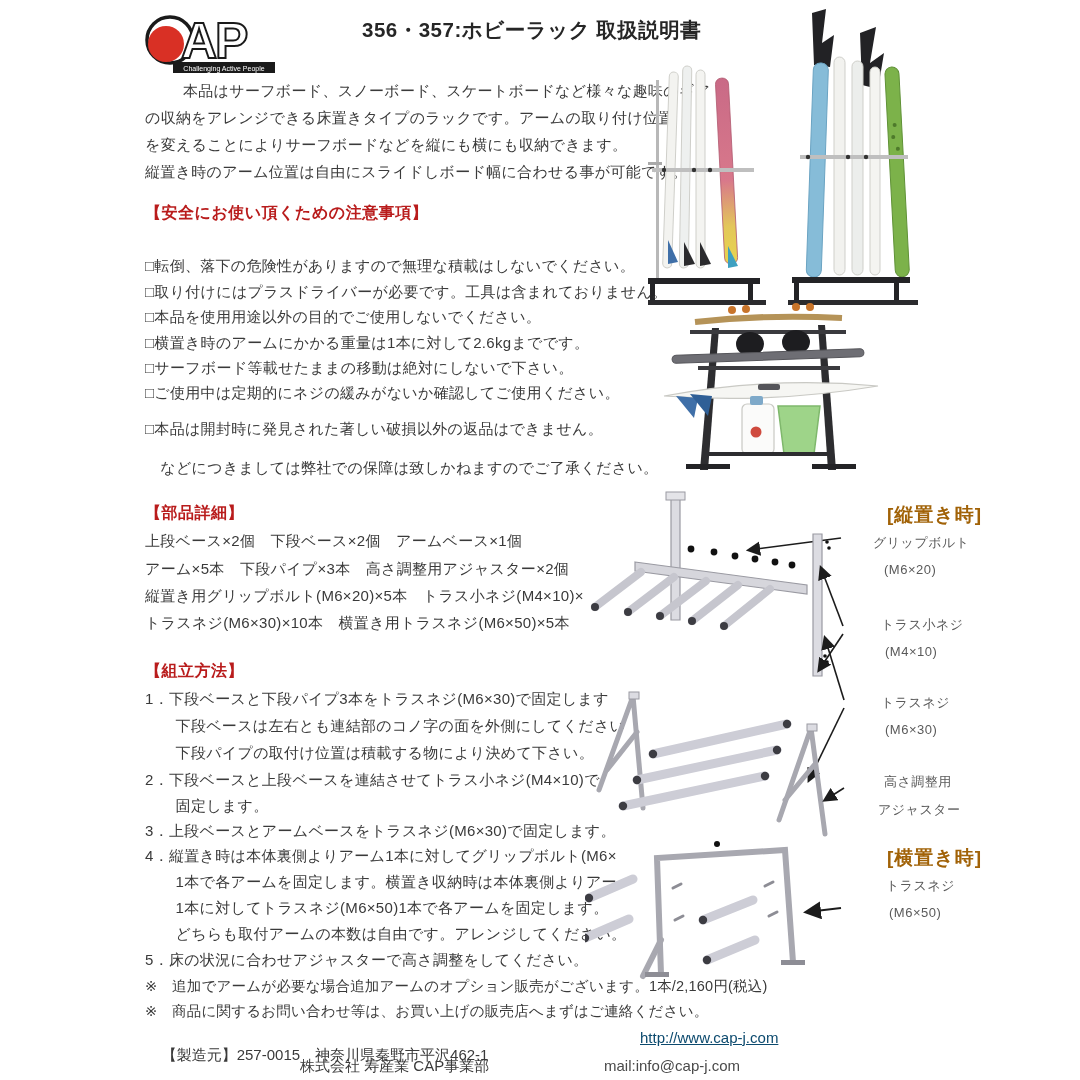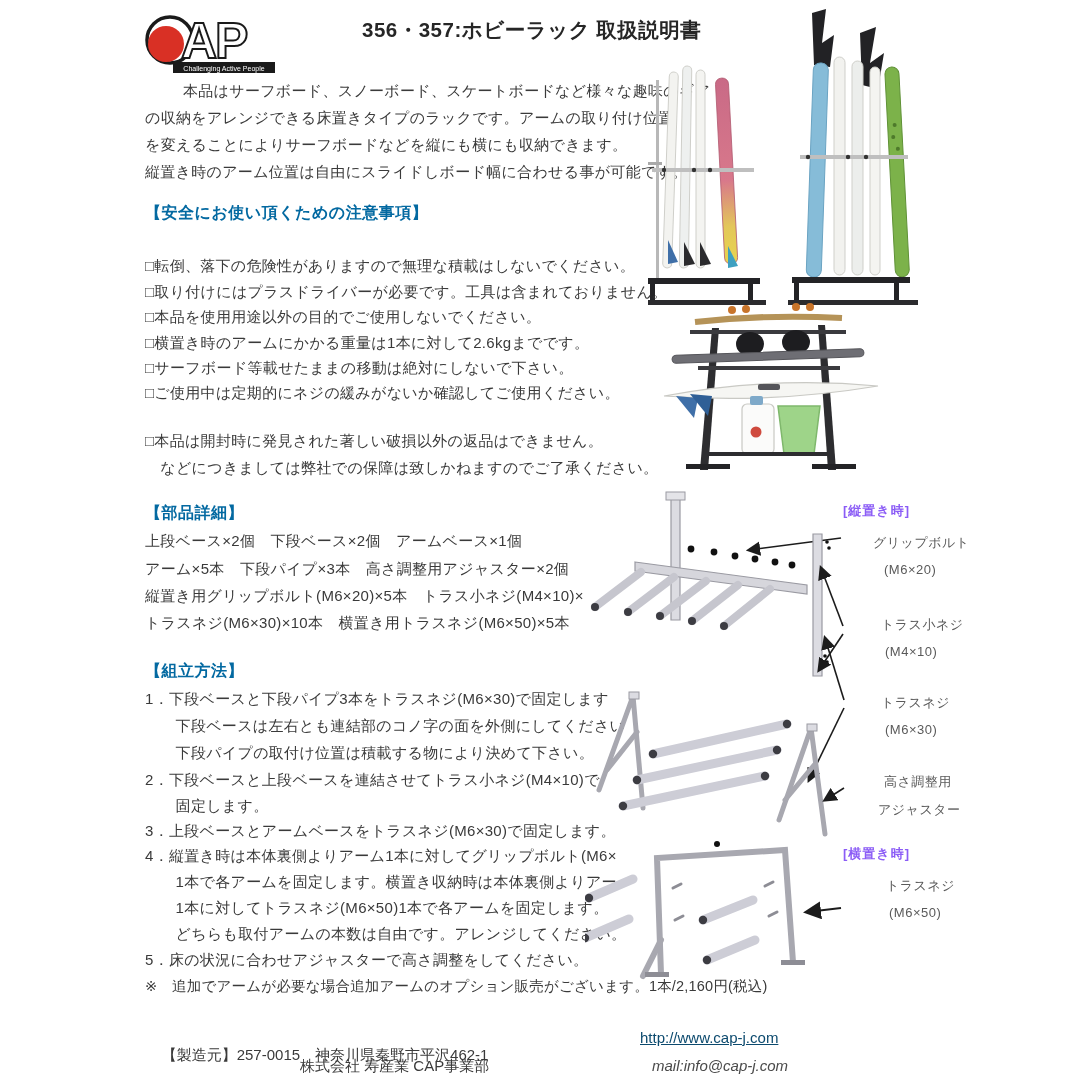--- a/index.html
+++ b/index.html
@@ -2,24 +2,24 @@
 <html><head>
 <meta charset="utf-8">
 <style>
   html,body{margin:0;padding:0;background:#ffffff;}
   #page{
     position:relative;width:1080px;height:1080px;background:#ffffff;overflow:hidden;
     font-family:"Liberation Sans","DejaVu Sans",sans-serif;
   }
   .abs{position:absolute;}
   .bl{position:absolute;left:145px;font-size:15px;color:#3a3a3a;white-space:pre;letter-spacing:.3px;}
-  .hd{position:absolute;left:145px;font-size:16px;font-weight:bold;color:#0369a1;white-space:pre;letter-spacing:.5px;}
+  .hd{position:absolute;left:145px;font-size:16px;font-weight:bold;color:#b91c1c;white-space:pre;letter-spacing:.5px;}
   .note{position:absolute;left:145px;font-size:14.5px;color:#3a3a3a;white-space:pre;letter-spacing:.2px;}
   .rl{position:absolute;font-size:13px;color:#5a5a5a;white-space:pre;letter-spacing:.5px;margin-left:28px;}
-  .rt{position:absolute;font-size:13px;font-weight:bold;color:#8b5cf6;white-space:pre;letter-spacing:1px;}
+  .rt{position:absolute;font-size:19px;font-weight:bold;color:#a16207;white-space:pre;letter-spacing:1px;margin-left:44px;}
   .title{position:absolute;left:362px;top:16px;font-size:20.5px;font-weight:bold;color:#262626;white-space:pre;letter-spacing:.5px;}
   .mfg-row{position:absolute;font-size:15px;color:#3a3a3a;white-space:pre;}
   .url{color:#0c4a6e;text-decoration:underline;font-size:15px;white-space:pre;}
   .mail{color:#4a4a4a;font-size:15px;white-space:pre;}
   svg{display:block;}
 </style>
 </head>
 <body>
 
 <div id="page">
@@ -136,21 +136,21 @@
     </svg>
   </div>
 
   <div class="hd" style="top:203px;">【安全にお使い頂くための注意事項】</div>
   <div class="bl" style="top:257px;">□転倒、落下の危険性がありますので無理な積載はしないでください。</div>
   <div class="bl" style="top:283px;">□取り付けにはプラスドライバーが必要です。工具は含まれておりません。</div>
   <div class="bl" style="top:308px;">□本品を使用用途以外の目的でご使用しないでください。</div>
   <div class="bl" style="top:334px;">□横置き時のアームにかかる重量は1本に対して2.6kgまでです。</div>
   <div class="bl" style="top:359px;">□サーフボード等載せたままの移動は絶対にしないで下さい。</div>
   <div class="bl" style="top:384px;">□ご使用中は定期的にネジの緩みがないか確認してご使用ください。</div>
-  <div class="bl" style="top:432px;">□本品は開封時に発見された著しい破損以外の返品はできません。</div>
+  <div class="bl" style="top:420px;">□本品は開封時に発見された著しい破損以外の返品はできません。</div>
   <div class="bl" style="top:459px;">　などにつきましては弊社での保障は致しかねますのでご了承ください。</div>
 
   <div class="hd" style="top:503px;">【部品詳細】</div>
   <div class="bl" style="top:532px;">上段ベース×2個　下段ベース×2個　アームベース×1個</div>
   <div class="bl" style="top:560px;">アーム×5本　下段パイプ×3本　高さ調整用アジャスター×2個</div>
   <div class="bl" style="top:587px;">縦置き用グリップボルト(M6×20)×5本　トラス小ネジ(M4×10)×</div>
   <div class="bl" style="top:614px;">トラスネジ(M6×30)×10本　横置き用トラスネジ(M6×50)×5本</div>
 
   <div class="hd" style="top:661px;">【組立方法】</div>
   <div class="bl" style="top:690px;">1．下段ベースと下段パイプ3本をトラスネジ(M6×30)で固定します</div>
@@ -275,21 +275,22 @@
   <div class="rl" style="left:857px;top:644px;">(M4×10)</div>
   <div class="rl" style="left:853px;top:694px;">トラスネジ</div>
   <div class="rl" style="left:857px;top:722px;">(M6×30)</div>
   <div class="rl" style="left:856px;top:773px;">高さ調整用</div>
   <div class="rl" style="left:850px;top:801px;">アジャスター</div>
   <div class="rt" style="left:843px;top:845px;">[横置き時]</div>
   <div class="rl" style="left:858px;top:877px;">トラスネジ</div>
   <div class="rl" style="left:861px;top:905px;">(M6×50)</div>
 
   <div class="note" style="top:977px;">※　追加でアームが必要な場合追加アームのオプション販売がございます。1本/2,160円(税込)</div>
+  <div class="note" style="top:1002px;">※　商品に関するお問い合わせ等は、お買い上げの販売店へまずはご連絡ください。</div>
 
   <div class="mfg-row" style="left:145px;top:1029px;">
     <span>【製造元】</span><span>257-0015</span><span>　</span><span>神奈川県秦野市平沢462-1</span>
   </div>
   <a class="url abs" href="#" style="left:640px;top:1029px;">http://www.cap-j.com</a>
   <div class="mfg-row" style="left:300px;top:1057px;">株式会社 寿産業 CAP事業部</div>
-  <div class="mail abs" style="left:652px;top:1057px;font-style:italic;">mail:info@cap-j.com</div>
+  <div class="mail abs" style="left:604px;top:1057px;">mail:info@cap-j.com</div>
 
 </div>
 
 </body></html>

